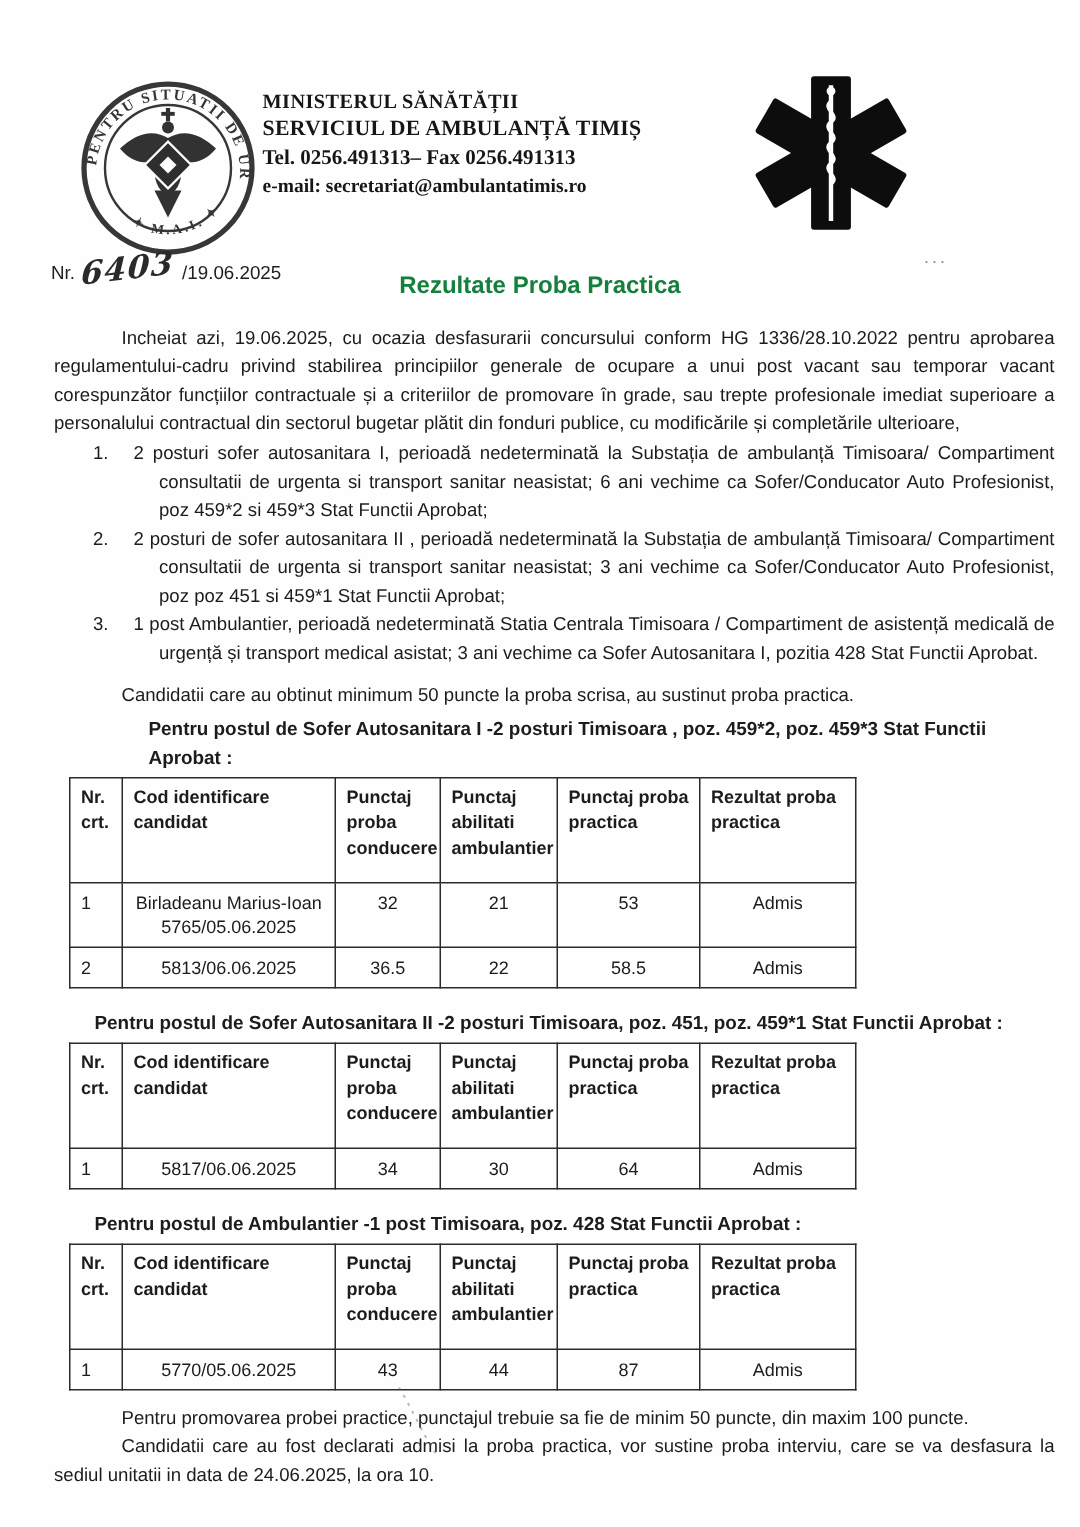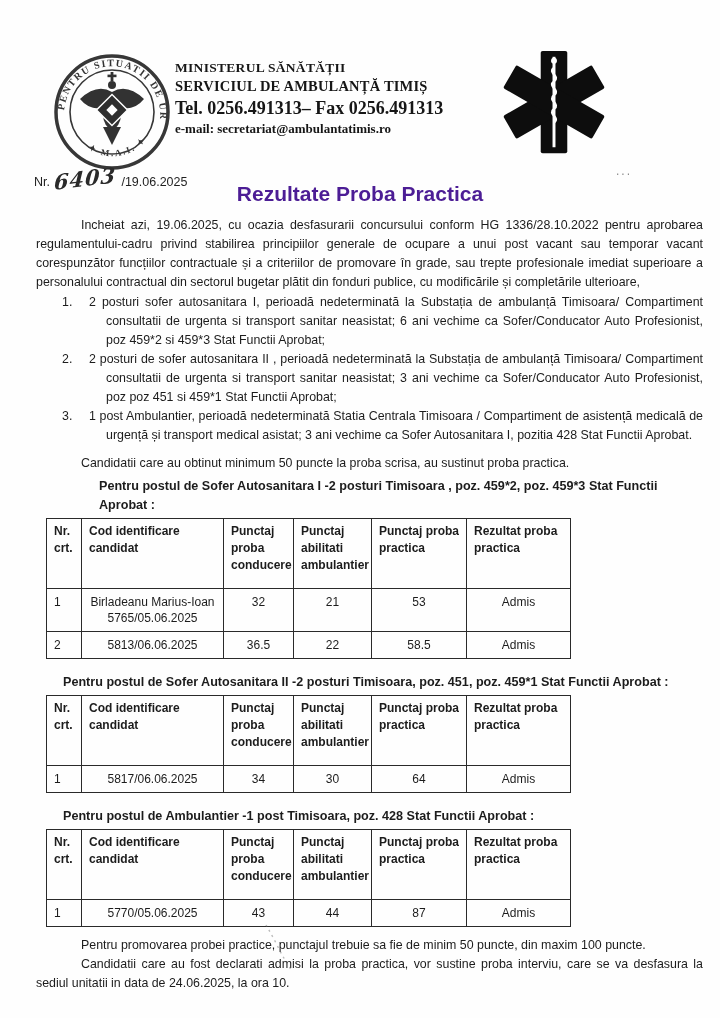--- a/index.html
+++ b/index.html
@@ -16,36 +16,36 @@
   .letterhead{position:relative;height:214px;}
   .seal{position:absolute;left:52px;top:52px;width:120px;height:120px;opacity:.87;}
   .head-block{
     position:absolute;left:175px;top:60px;width:300px;
     text-align:left;
     font-family:"Liberation Serif", serif;
     font-weight:bold;color:#161616;
   }
   .head-ministry{font-size:13.5px;letter-spacing:.3px;}
   .head-service{font-size:14.5px;letter-spacing:.2px;margin-top:2px;}
-  .head-tel{font-size:18px;margin-top:3px;}
+  .head-tel{font-size:14px;margin-top:3px;}
   .head-cod{font-size:13px;margin-top:2px;}
   .head-email{font-size:13px;margin-top:2px;}
   .star-of-life{position:absolute;left:494px;top:44px;width:120px;height:118px;}
   .nr-line{position:absolute;left:34px;top:166px;font-size:12.5px;color:#1f1f1f;}
   .handwritten{
     display:inline-block;
     font-family:"DejaVu Serif", serif;
     font-style:italic;font-weight:bold;font-size:21px;
     transform:rotate(-7deg) skewX(-10deg);
     letter-spacing:1px;color:#2a2a2a;
     margin:0 1px;
   }
   .doc-title{
     position:absolute;left:0;top:182px;width:100%;
-    text-align:center;font-weight:bold;font-size:21px;color:#4c1d95;
+    text-align:center;font-weight:bold;font-size:16px;color:#15803d;
   }
   .dots-artifact{position:absolute;left:616px;top:164px;font-size:12px;color:#8a8a8a;letter-spacing:2px;}
   
   .content{padding:2px 17px 0 36px;font-size:12.4px;line-height:19px;text-align:justify;color:#1c1c1c;}
   .para{margin:0;text-indent:45px;}
   .num-list{margin:1px 0 0 0;}
   .num-item{display:flex;margin:0;}
   .num-item .num{flex:0 0 27px;margin-left:26px;text-align:left;}
   .num-item .itxt{flex:1;padding-left:17px;text-indent:-17px;text-align:justify;}
   .para-spacer{margin-top:9px;}

